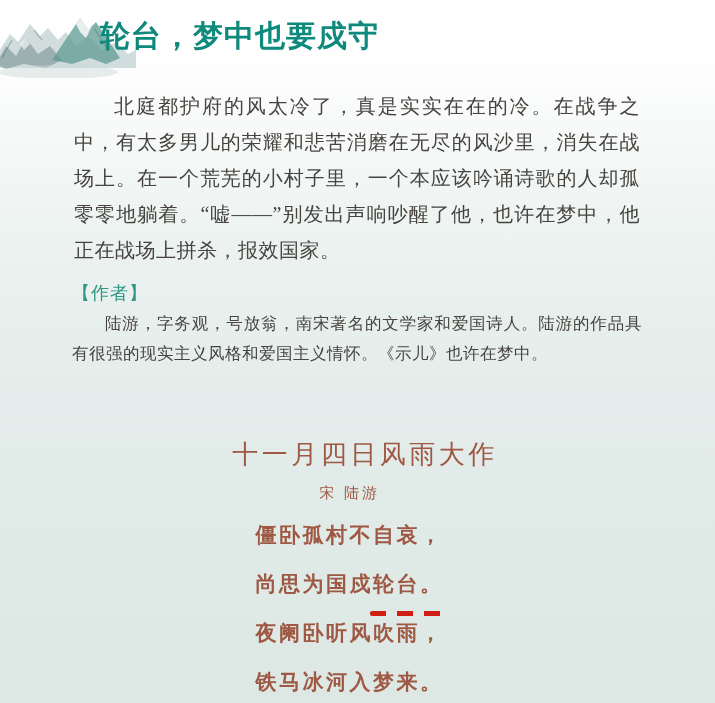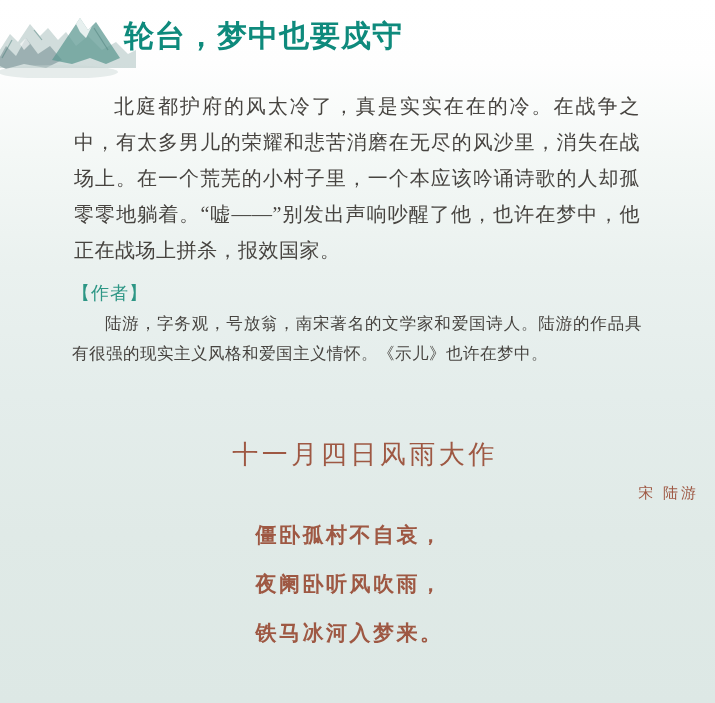--- a/index.html
+++ b/index.html
@@ -13,21 +13,21 @@
       #eaf1ef 38%, #e4edeb 56%, #e0eae7 76%, #dde8e5 100%);
     font-family: "Liberation Serif", "DejaVu Serif", serif;
   }
 
   .header { position: absolute; top: 0; left: 0; width: 715px; height: 84px; }
   .mountain { position: absolute; left: -4px; top: 6px; width: 140px; height: 72px; }
   .page-title {
     position: absolute; left: 100px; top: 16px;
     font-family: "Liberation Sans", "DejaVu Sans", sans-serif;
     font-weight: 700; font-size: 30px; letter-spacing: 1px;
-    color: #0e8a7c; white-space: nowrap; margin-left: 24px;
+    color: #0e8a7c; white-space: nowrap;
   }
 
   .intro-paragraph {
     position: absolute; left: 74px; top: 88px; width: 566px;
     font-size: 20px; line-height: 36px; color: #474440;
     text-align: justify; text-indent: 2em; letter-spacing: 0.5px;
   }
 
   .author-heading {
     position: absolute; left: 72px; top: 281px;
@@ -44,21 +44,21 @@
     position: absolute; left: 0; top: 438px; width: 715px;
     text-align: center; padding-right: 16px; box-sizing: border-box;
     color: #9e5843;
   }
   .poem-title {
     font-size: 26px; line-height: 34px; letter-spacing: 3.5px;
     color: #9e5843; white-space: nowrap; padding-left: 31px;
   }
   .poem-byline {
     margin-top: 13px; font-size: 15px; line-height: 16px;
-    letter-spacing: 3px; color: #9e5843; text-align: right;
+    letter-spacing: 3px; color: #9e5843;
   }
   .poem-lines {
     display: inline-block; text-align: left; margin-top: 10px;
   }
   .poem-line {
     font-size: 21px; line-height: 49px; letter-spacing: 2.5px;
     color: #9e5843; white-space: nowrap; font-weight: bold;
   }
   .dashed-highlight { position: relative; display: inline-block; }
   .dashed-highlight::after {
@@ -90,16 +90,17 @@
 <div class="intro-paragraph">北庭都护府的风太冷了，真是实实在在的冷。在战争之中，有太多男儿的荣耀和悲苦消磨在无尽的风沙里，消失在战场上。在一个荒芜的小村子里，一个本应该吟诵诗歌的人却孤零零地躺着。“嘘——”别发出声响吵醒了他，也许在梦中，他正在战场上拼杀，报效国家。</div>
 
 <div class="author-heading">【作者】</div>
 <div class="author-paragraph">陆游，字务观，号放翁，南宋著名的文学家和爱国诗人。陆游的作品具有很强的现实主义风格和爱国主义情怀。《示儿》也许在梦中。</div>
 
 <div class="poem">
   <div class="poem-title">十一月四日风雨大作</div>
   <div class="poem-byline">宋 陆游</div>
   <div class="poem-lines">
     <div class="poem-line">僵卧孤村不自哀，</div>
+    <div class="poem-line"><span>尚思为国戍</span><span class="dashed-highlight">轮台</span><span>。</span></div>
     <div class="poem-line">夜阑卧听风吹雨，</div>
     <div class="poem-line">铁马冰河入梦来。</div>
   </div>
 </div>
 
 </body></html>

